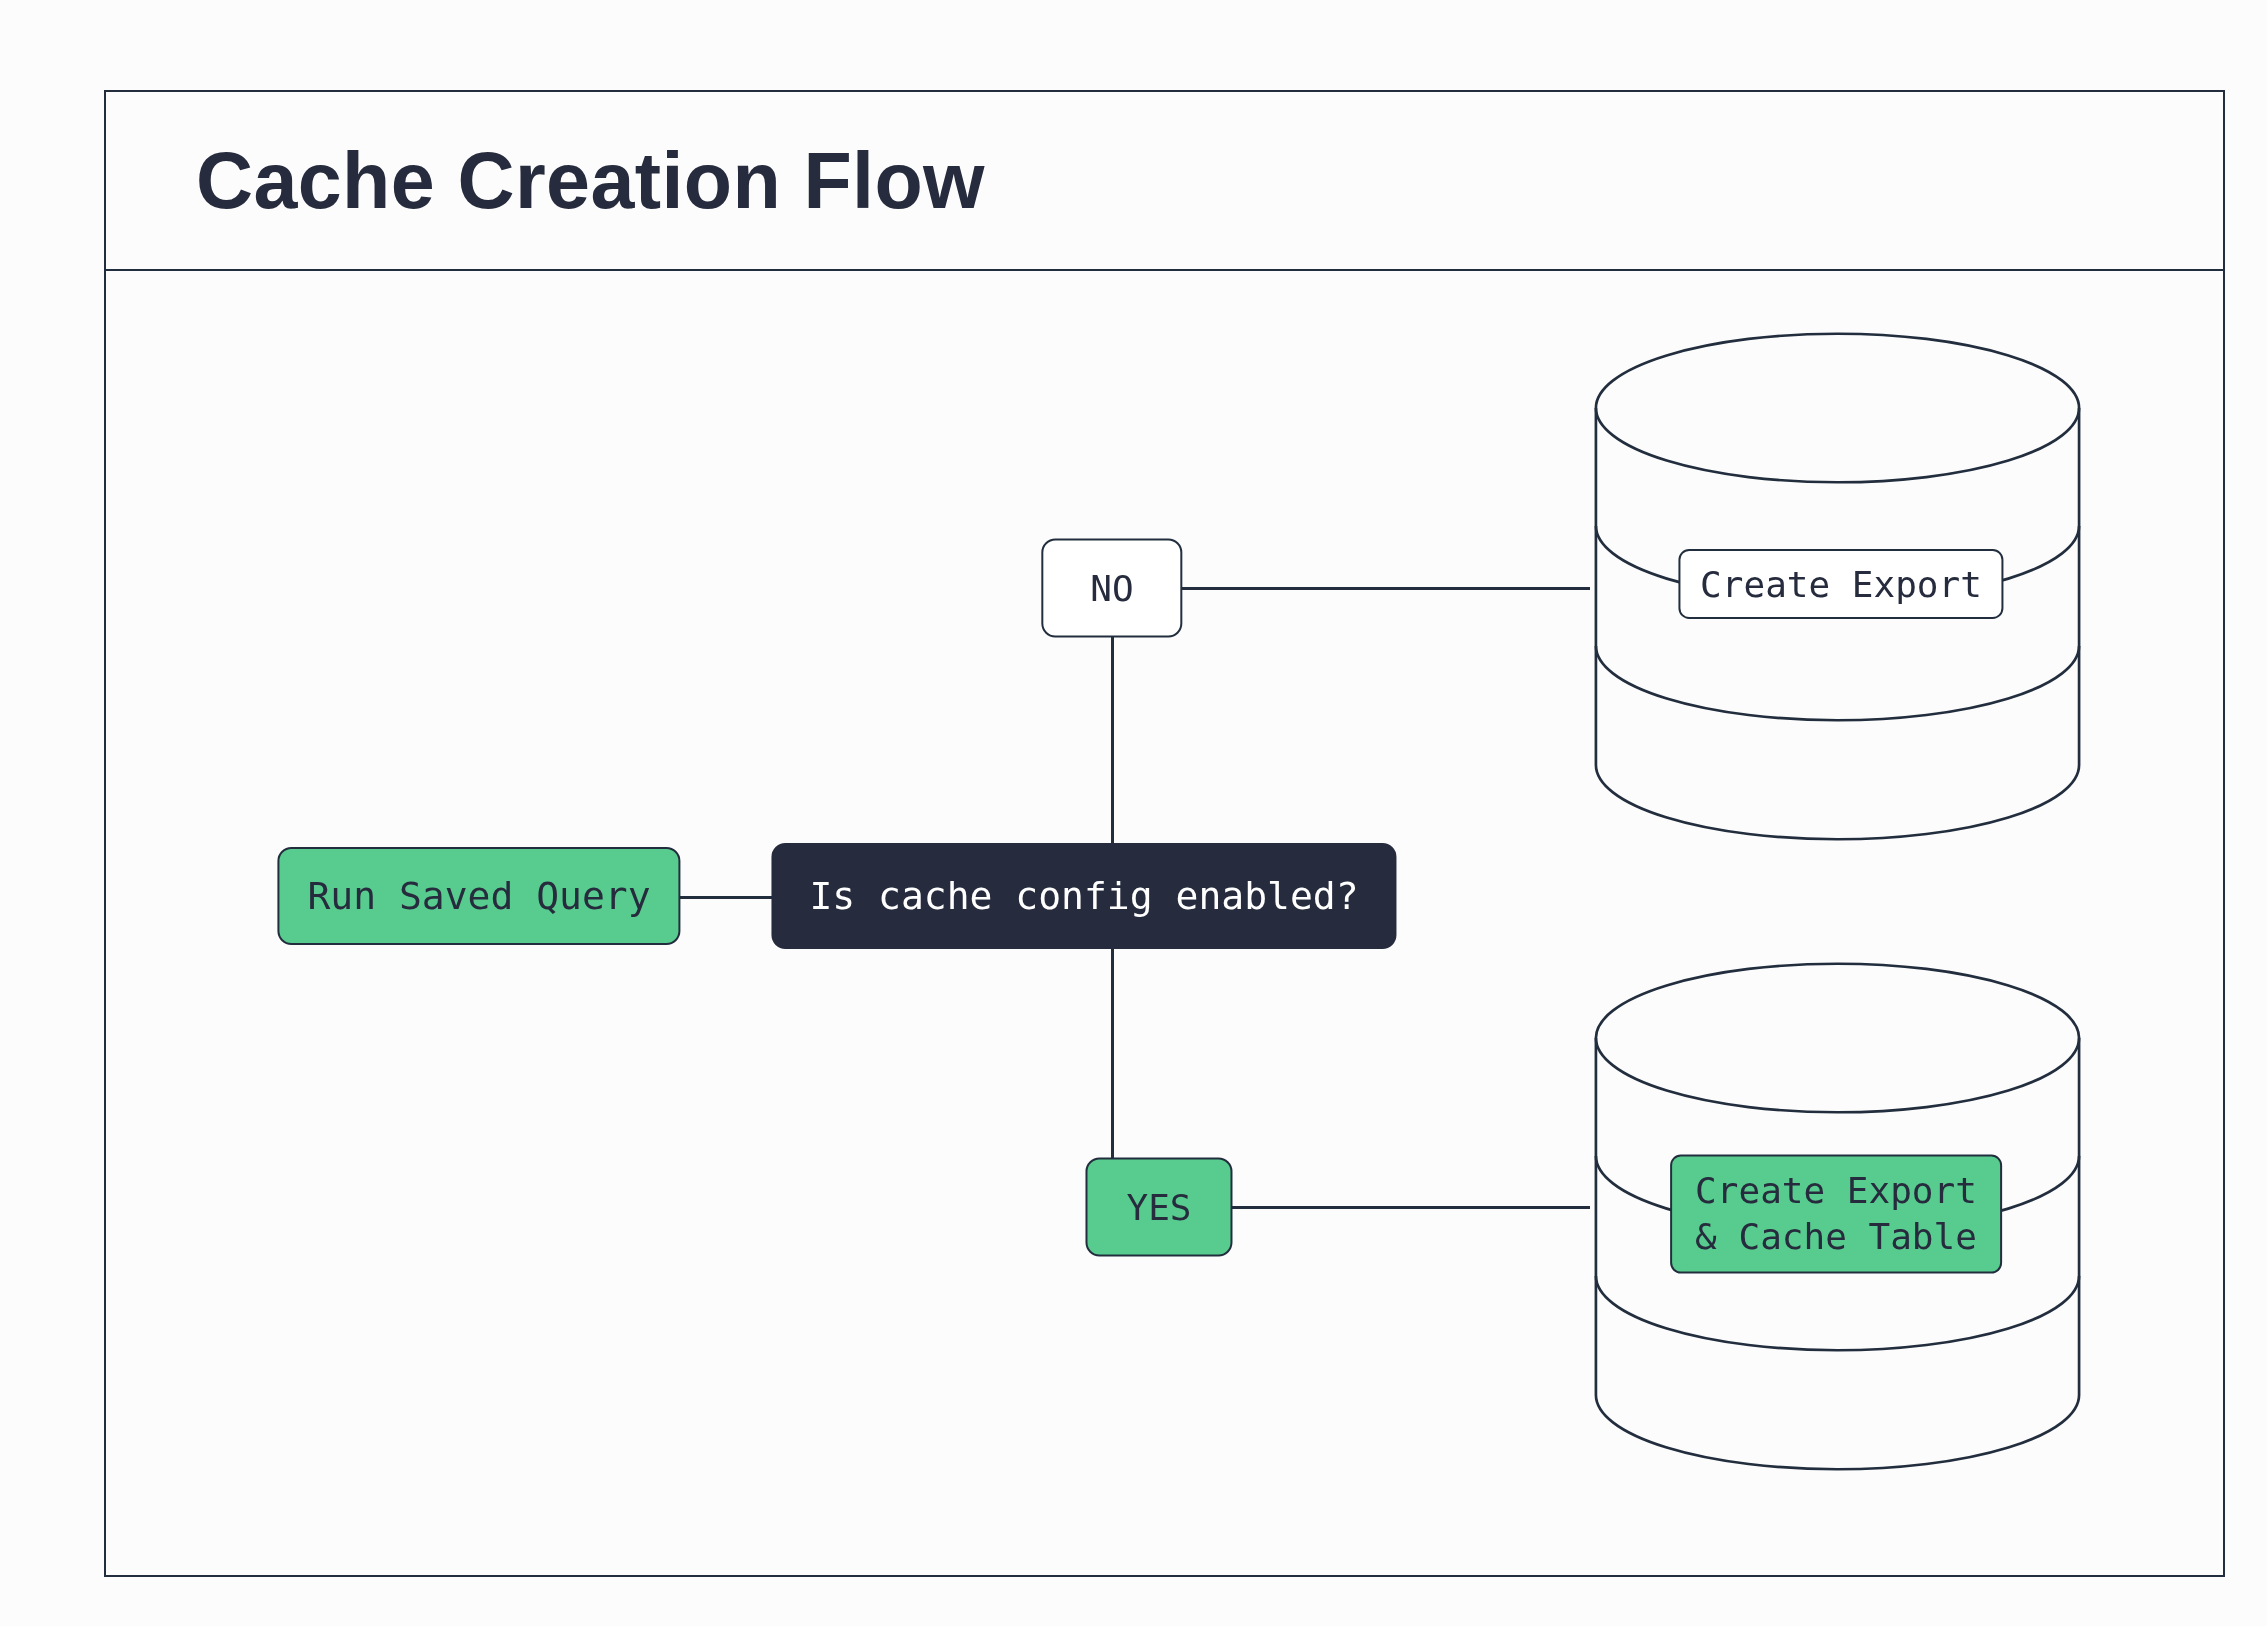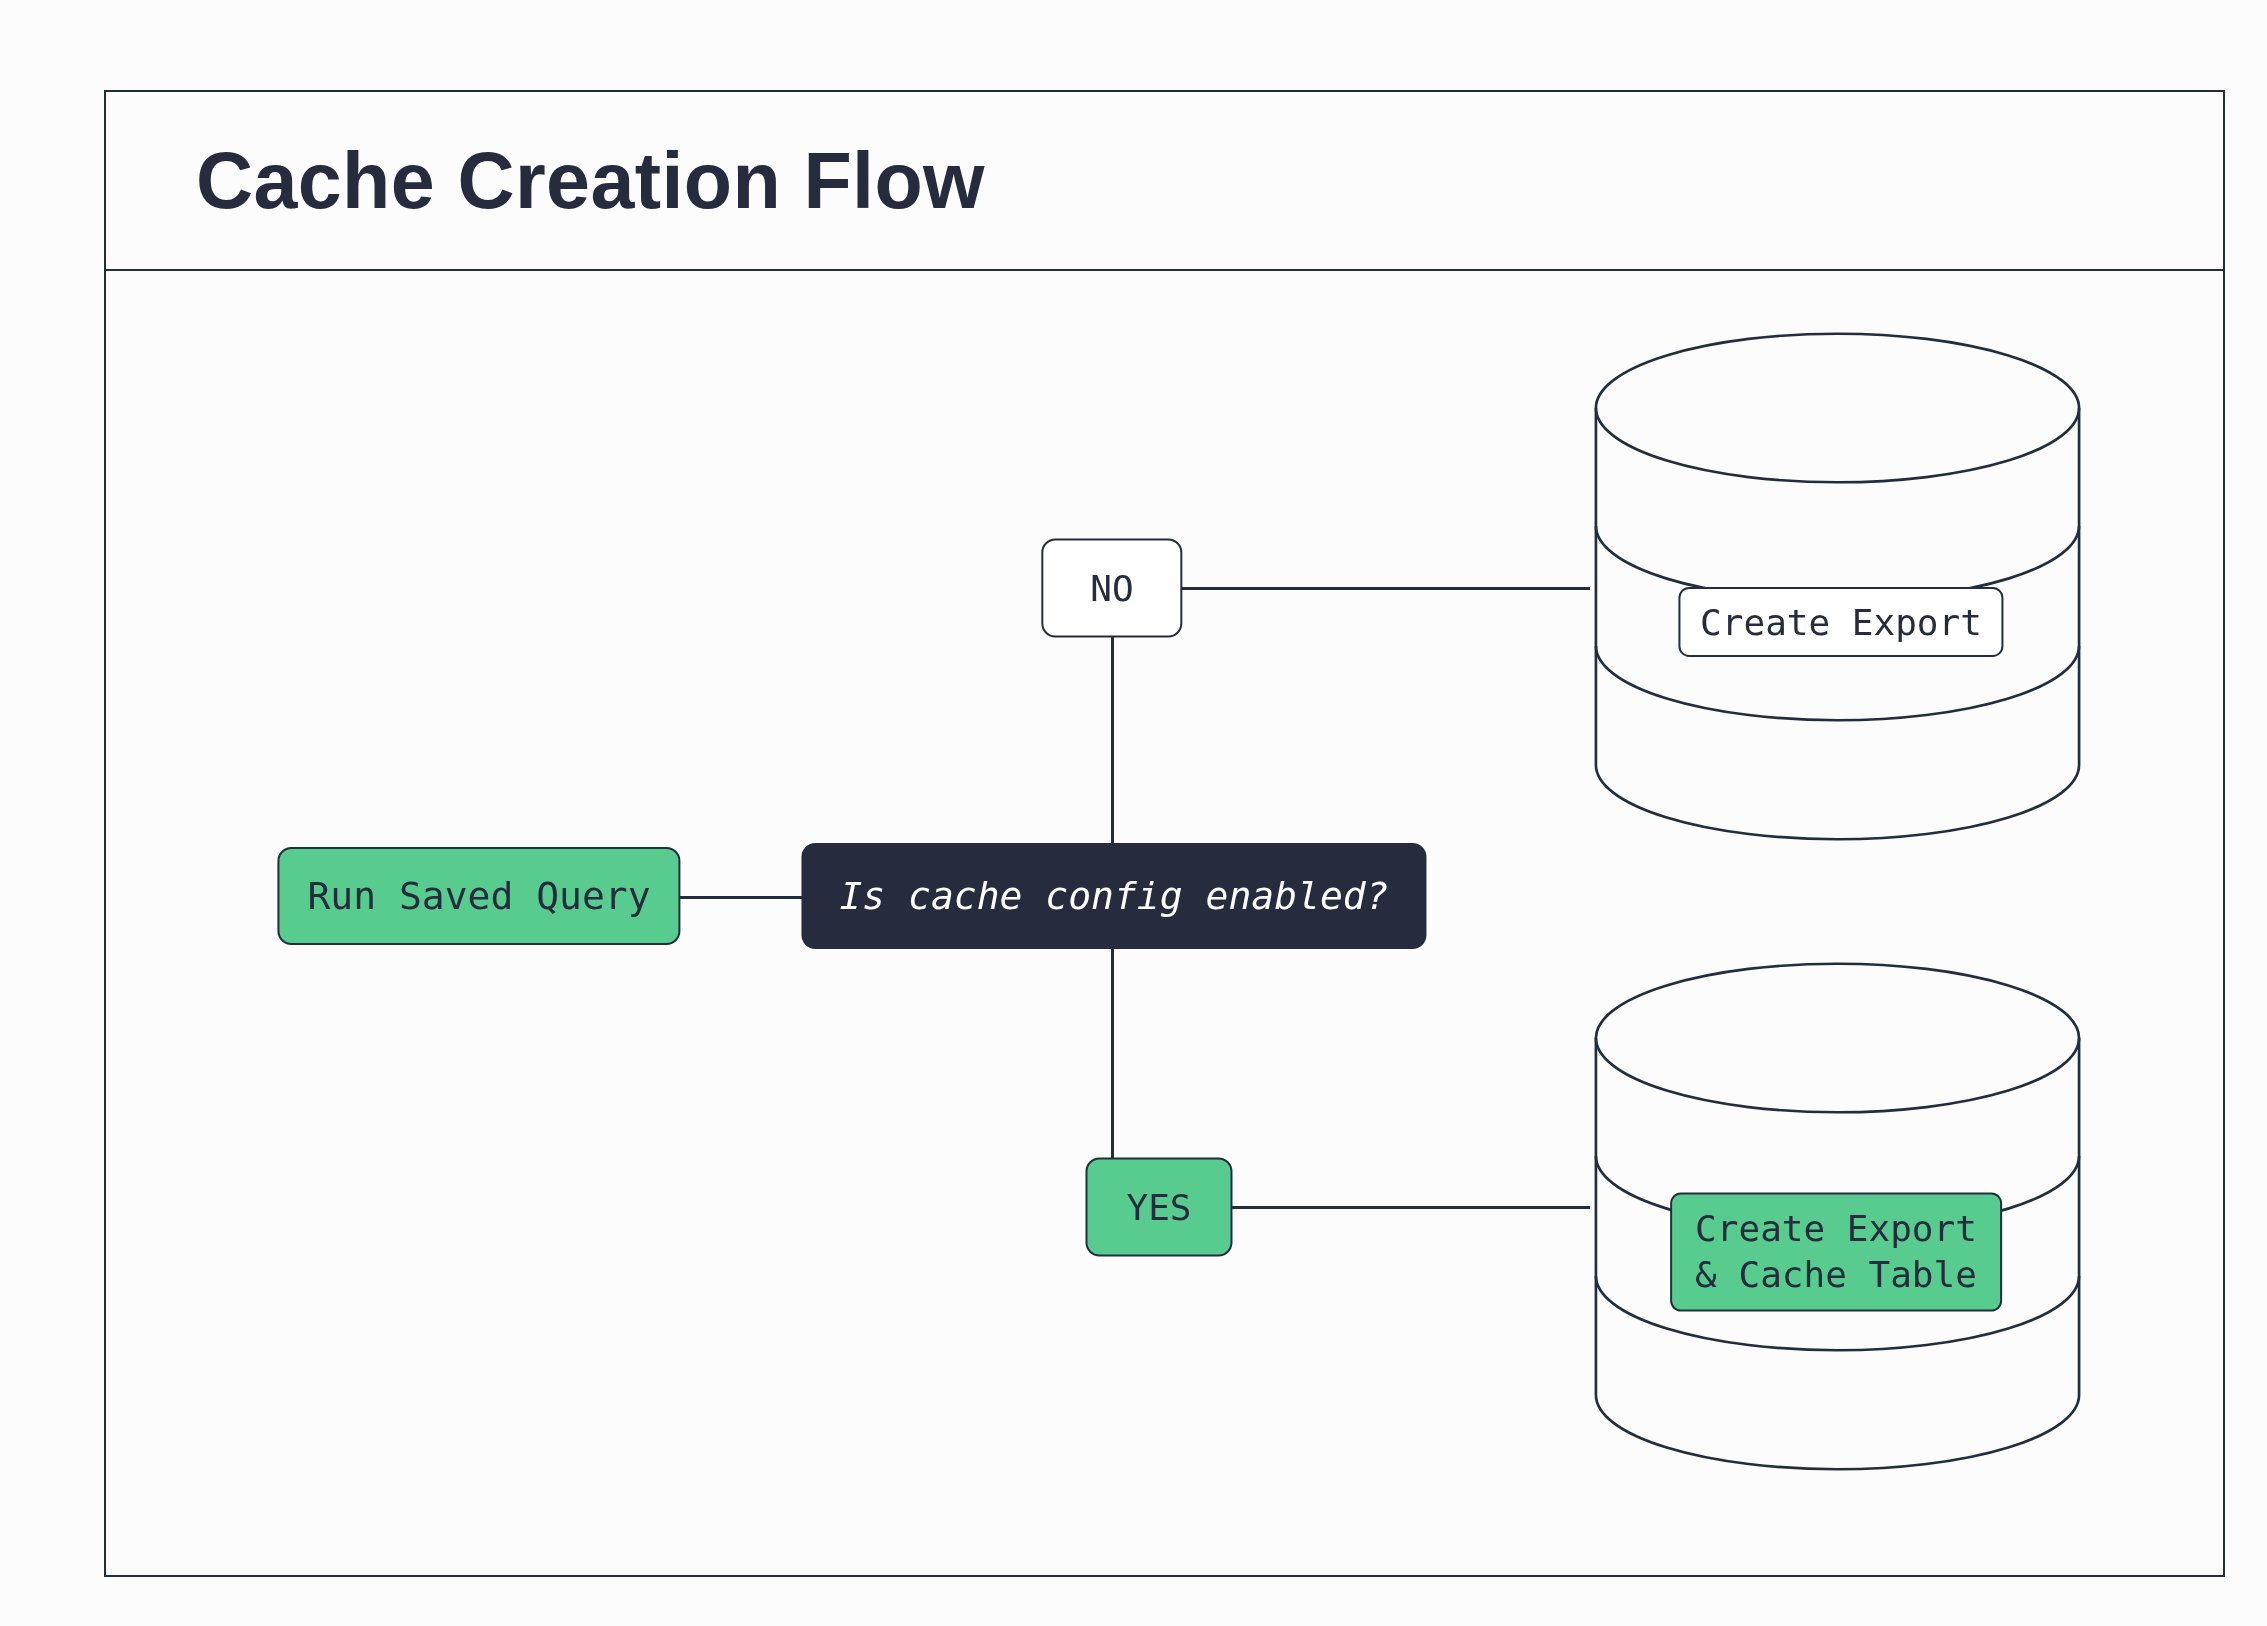--- a/index.html
+++ b/index.html
@@ -86,21 +86,20 @@
     fill: none;
   }
   .db-label {
     position: absolute;
     transform: translate(-50%, -50%);
     border: 2.7px solid var(--outline, #222E3E);
     border-radius: 10.7px;
     z-index: 3;
     font-size: 36px;
     white-space: nowrap;
-    margin-top: 38px;
   }
   .db-label.light { background: #FFFFFF; padding: 12.5px 19.7px; }
   .db-label.green {
     background: var(--accent-green, #58CC8E);
     padding: 10.7px 23px;
     line-height: 1.3;
     text-align: left;
   }
   .db-label .line { display: block; }
 </style>
@@ -137,21 +136,21 @@
       <line x1="5.5" y1="87" x2="5.5" y2="486"></line>
       <line x1="545.5" y1="87" x2="545.5" y2="486"></line>
       <path d="M 5.5 219 A 270 83 0 0 0 545.5 219"></path>
       <path d="M 5.5 353 A 270 83 0 0 0 545.5 353"></path>
       <path d="M 5.5 486 A 270 83 0 0 0 545.5 486"></path>
     </svg>
   </div>
 
   <div class="node green n-query" style="left:479px; top:896px;">Run Saved Query</div>
 
-  <div class="node dark n-decision" style="left:1114px; top:896px;font-style:italic;">Is cache config enabled?</div>
+  <div class="node dark n-decision" style="left:1084px; top:896px;">Is cache config enabled?</div>
 
   <div class="node light n-no" style="left:1112px; top:588px;">NO</div>
 
   <div class="node green n-yes" style="left:1159px; top:1207px;">YES</div>
 
   <div class="db-label light" style="left:1841px; top:584px;">Create Export</div>
 
   <div class="db-label green" style="left:1836px; top:1214px;">
     <span class="line">Create Export</span>
     <span class="line">&amp; Cache Table</span>

